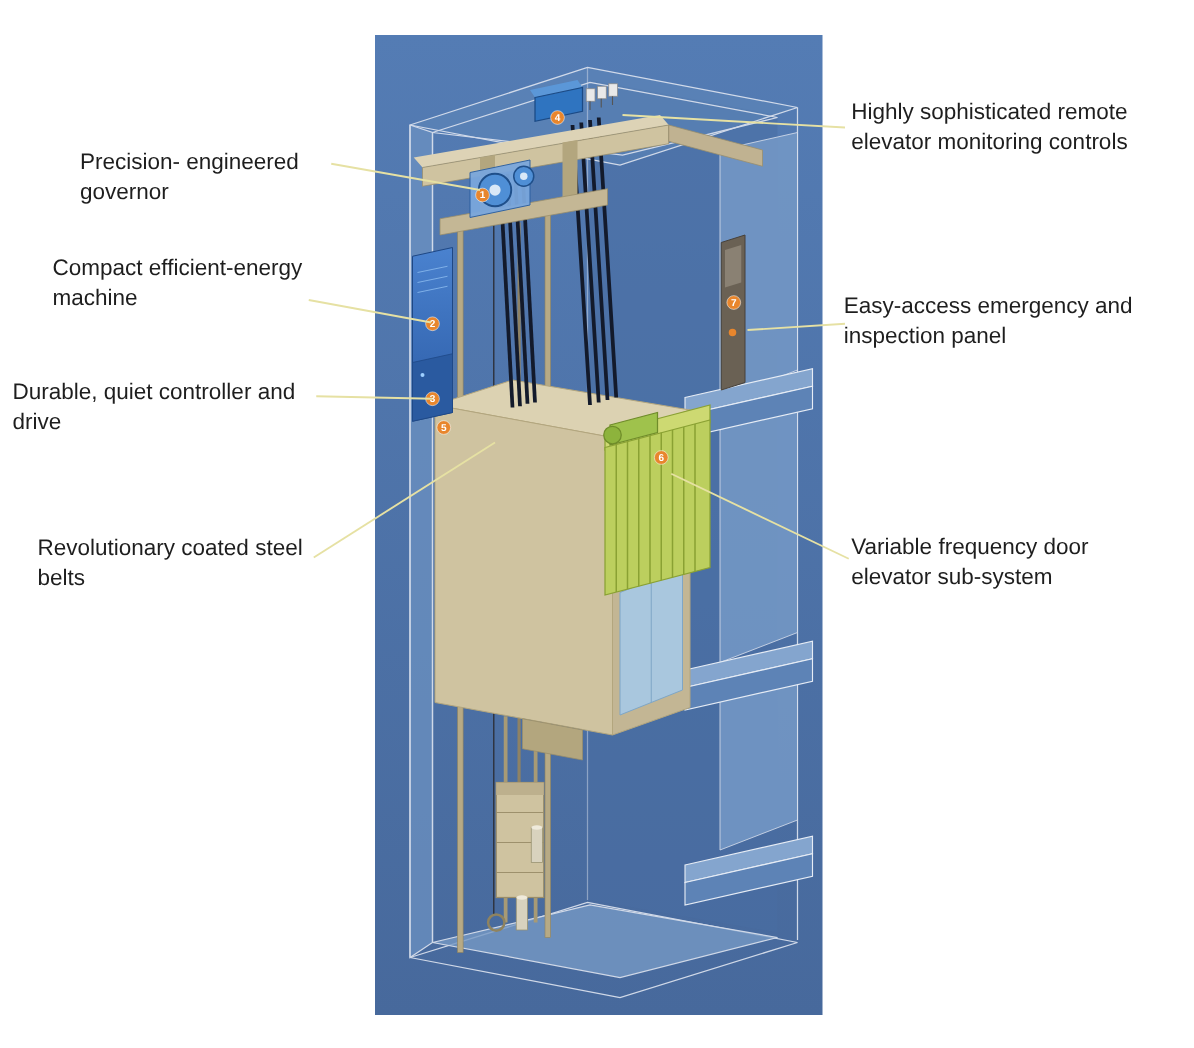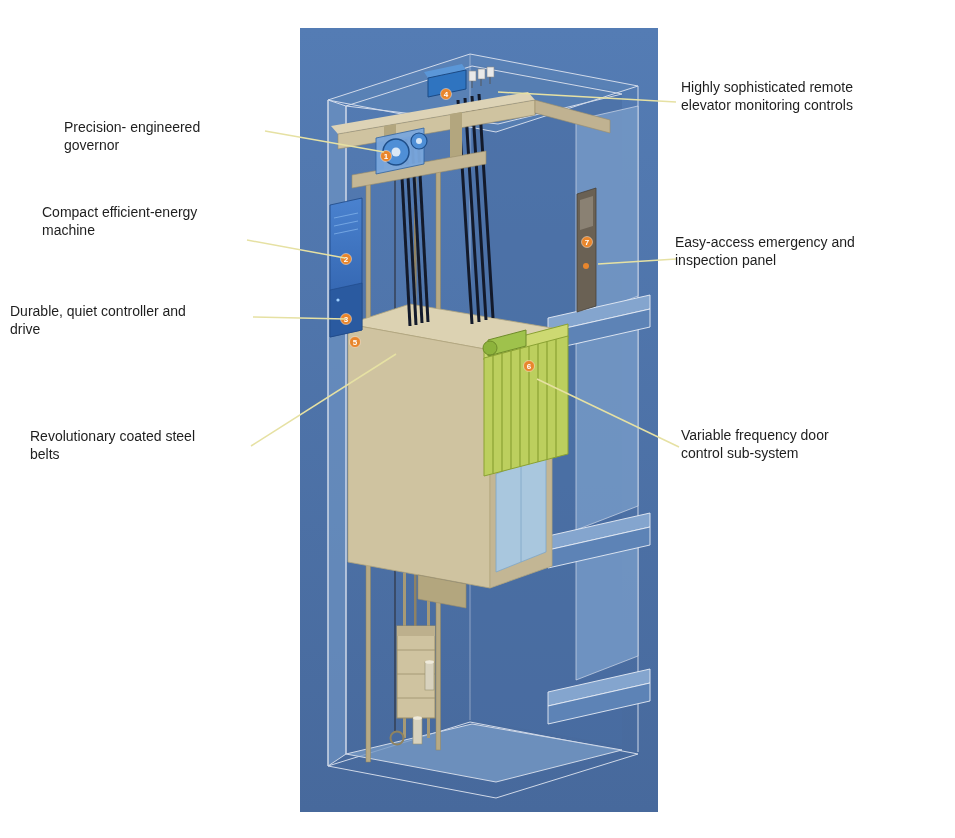--- a/index.html
+++ b/index.html
@@ -2,21 +2,21 @@
 <html><head>
 <meta charset="utf-8">
 <style>
   html,body{margin:0;padding:0;background:#ffffff;}
   .page{
     position:relative;width:955px;height:838px;background:#ffffff;overflow:hidden;
     font-family:"Liberation Sans",sans-serif;
   }
   .art{position:absolute;left:0;top:0;}
   .label{
-    position:absolute;font-size:14px;line-height:1.32;color:#1e1e1e;
+    position:absolute;font-size:18px;line-height:1.32;color:#1e1e1e;
     font-family:"Liberation Sans",sans-serif;
   }
   .label span{display:block;white-space:nowrap;}
 </style>
 </head>
 <body>
 
 <div class="page">
 
   <svg class="art" width="955" height="838" viewBox="0 0 955 838">
@@ -218,16 +218,16 @@
   <div class="label" style="left:681px;top:78px">
     <span>Highly sophisticated remote</span>
     <span>elevator monitoring controls</span>
   </div>
   <div class="label" style="left:675px;top:233px">
     <span>Easy-access emergency and</span>
     <span>inspection panel</span>
   </div>
   <div class="label" style="left:681px;top:426px">
     <span>Variable frequency door</span>
-    <span>control sub-system</span>
+    <span>elevator sub-system</span>
   </div>
 
 </div>
 
 </body></html>

